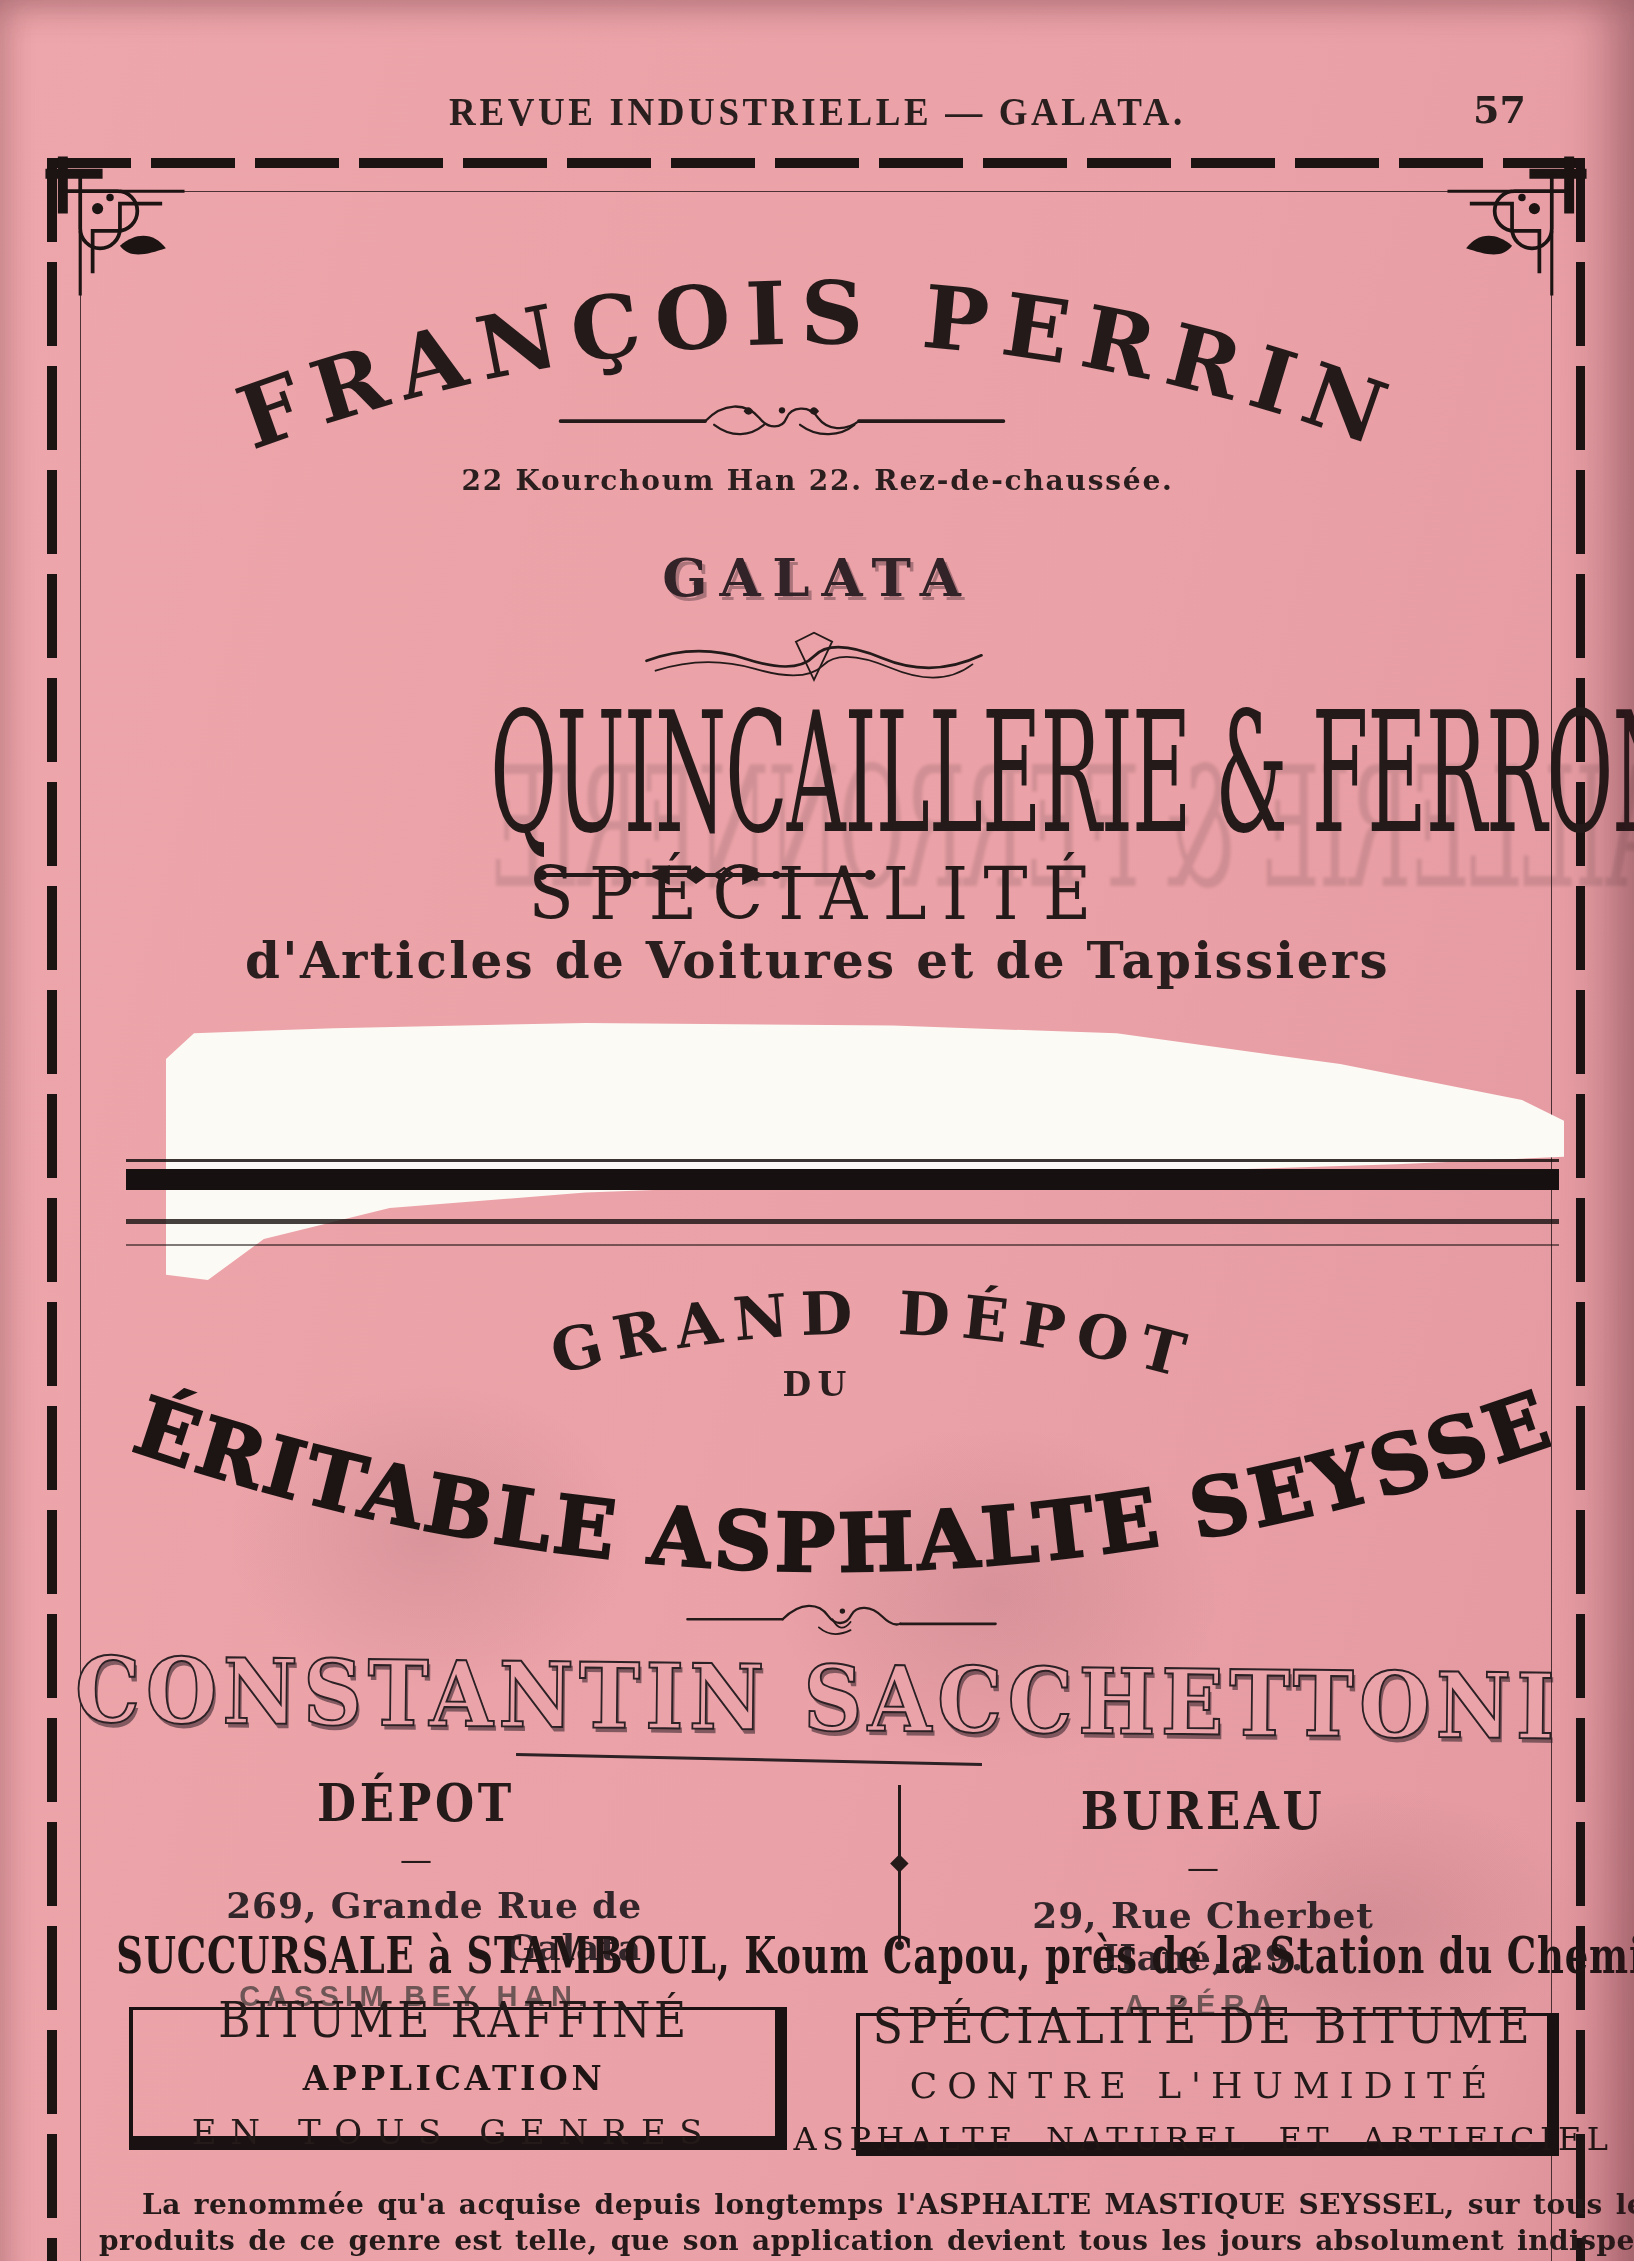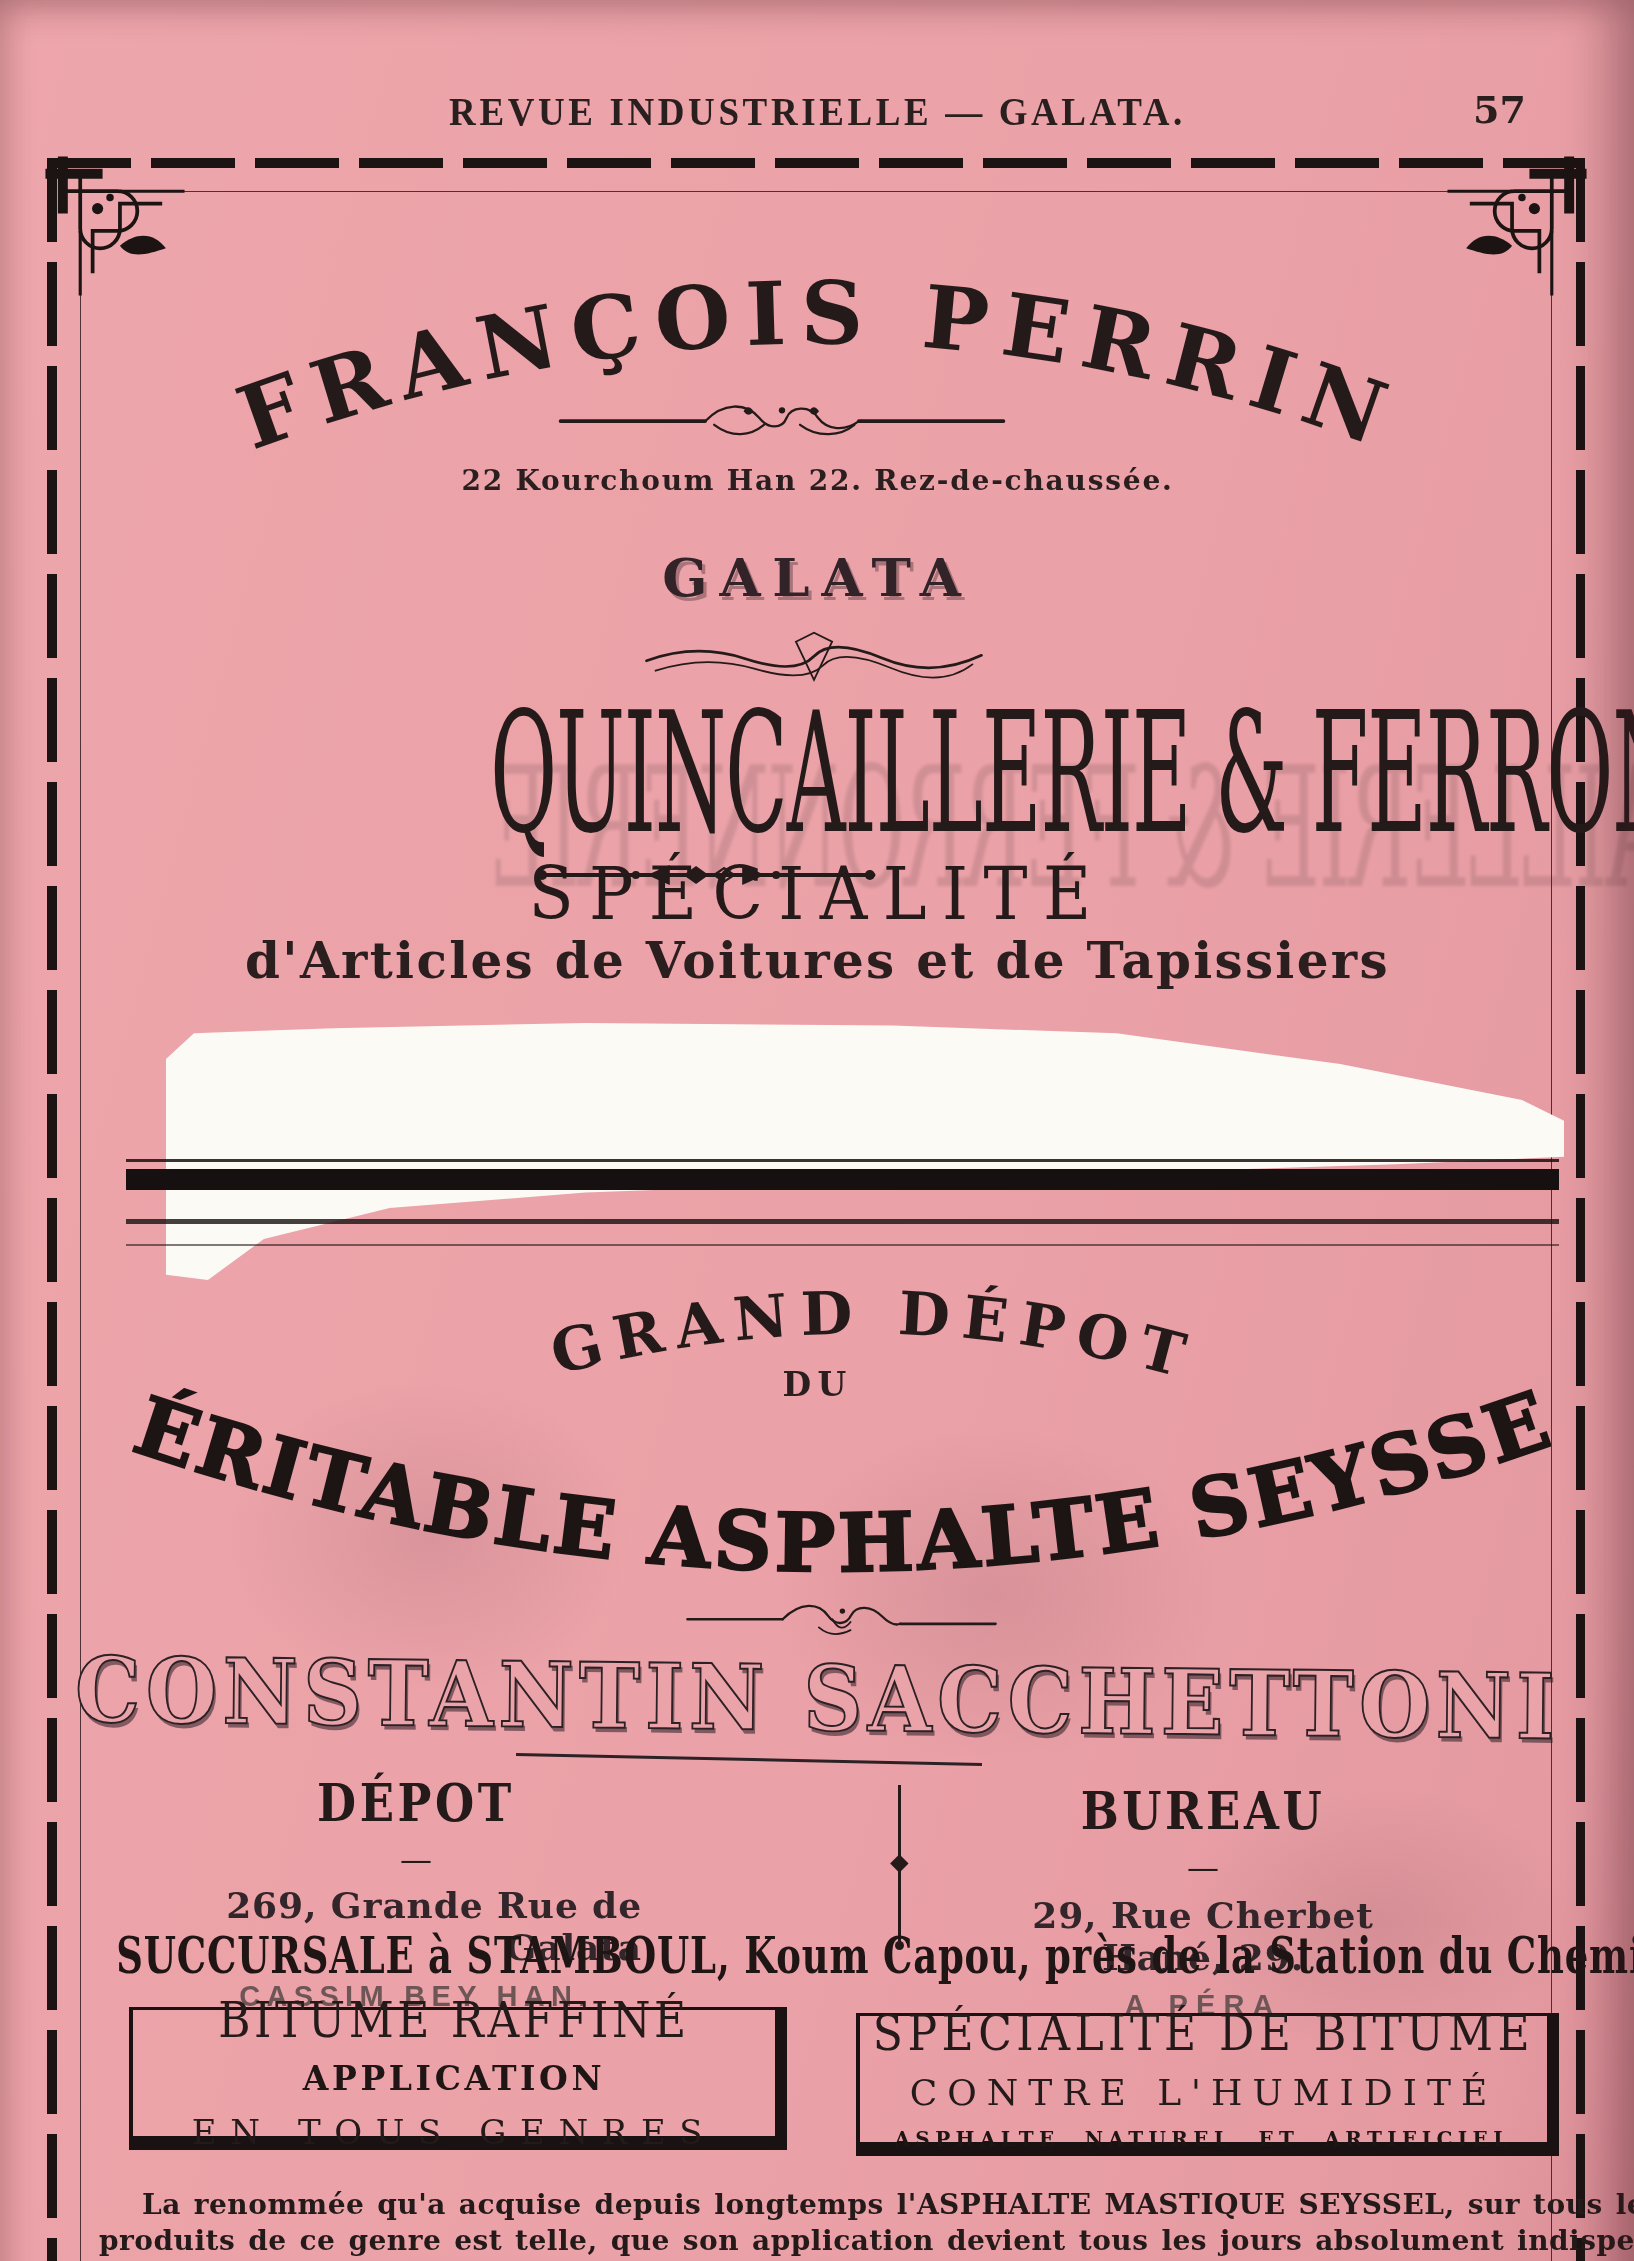--- a/index.html
+++ b/index.html
@@ -78,21 +78,21 @@
   .succursale{display:inline-block;font-size:42px;font-weight:700;letter-spacing:0.9px;
     transform:scale(.88,1.2);transform-origin:center top;color:#1f1515;}
   
   .adbox{border-top:3.2px solid #1a1212;border-left:4.1px solid #1a1212;
     border-right:12.2px solid #1a1212;border-bottom:14px solid #1a1212;
     display:flex;flex-direction:column;align-items:center;justify-content:center;gap:14px;}
   .bx1{font-size:44px;letter-spacing:3.6px;transform:scaleY(1.12);color:#241a1a;white-space:nowrap;}
   .bx2{font-size:33px;font-weight:700;letter-spacing:3.6px;color:#1f1515;white-space:nowrap;}
   .bx3{font-size:34px;letter-spacing:13.6px;color:#241a1a;white-space:nowrap;}
   .bx3b{font-size:36px;letter-spacing:10px;color:#241a1a;white-space:nowrap;}
-  .bx4{font-size:20px;font-weight:700;letter-spacing:5.4px;word-spacing:12.7px;color:#1f1515;white-space:nowrap;}
+  .bx4{font-size:32px;font-weight:400;letter-spacing:5.4px;word-spacing:12.7px;color:#1f1515;white-space:nowrap;}
   
   .para{left:99px;width:1447px;font-size:28px;font-weight:700;color:#241a1a;
     letter-spacing:0.5px;word-spacing:2.7px;white-space:nowrap;}
   
   .ghostblob{position:absolute;pointer-events:none;
     background:radial-gradient(ellipse at center, rgba(110,60,72,.14) 0%, rgba(110,60,72,0) 70%);}
 </style>
 </head>
 <body>
 

